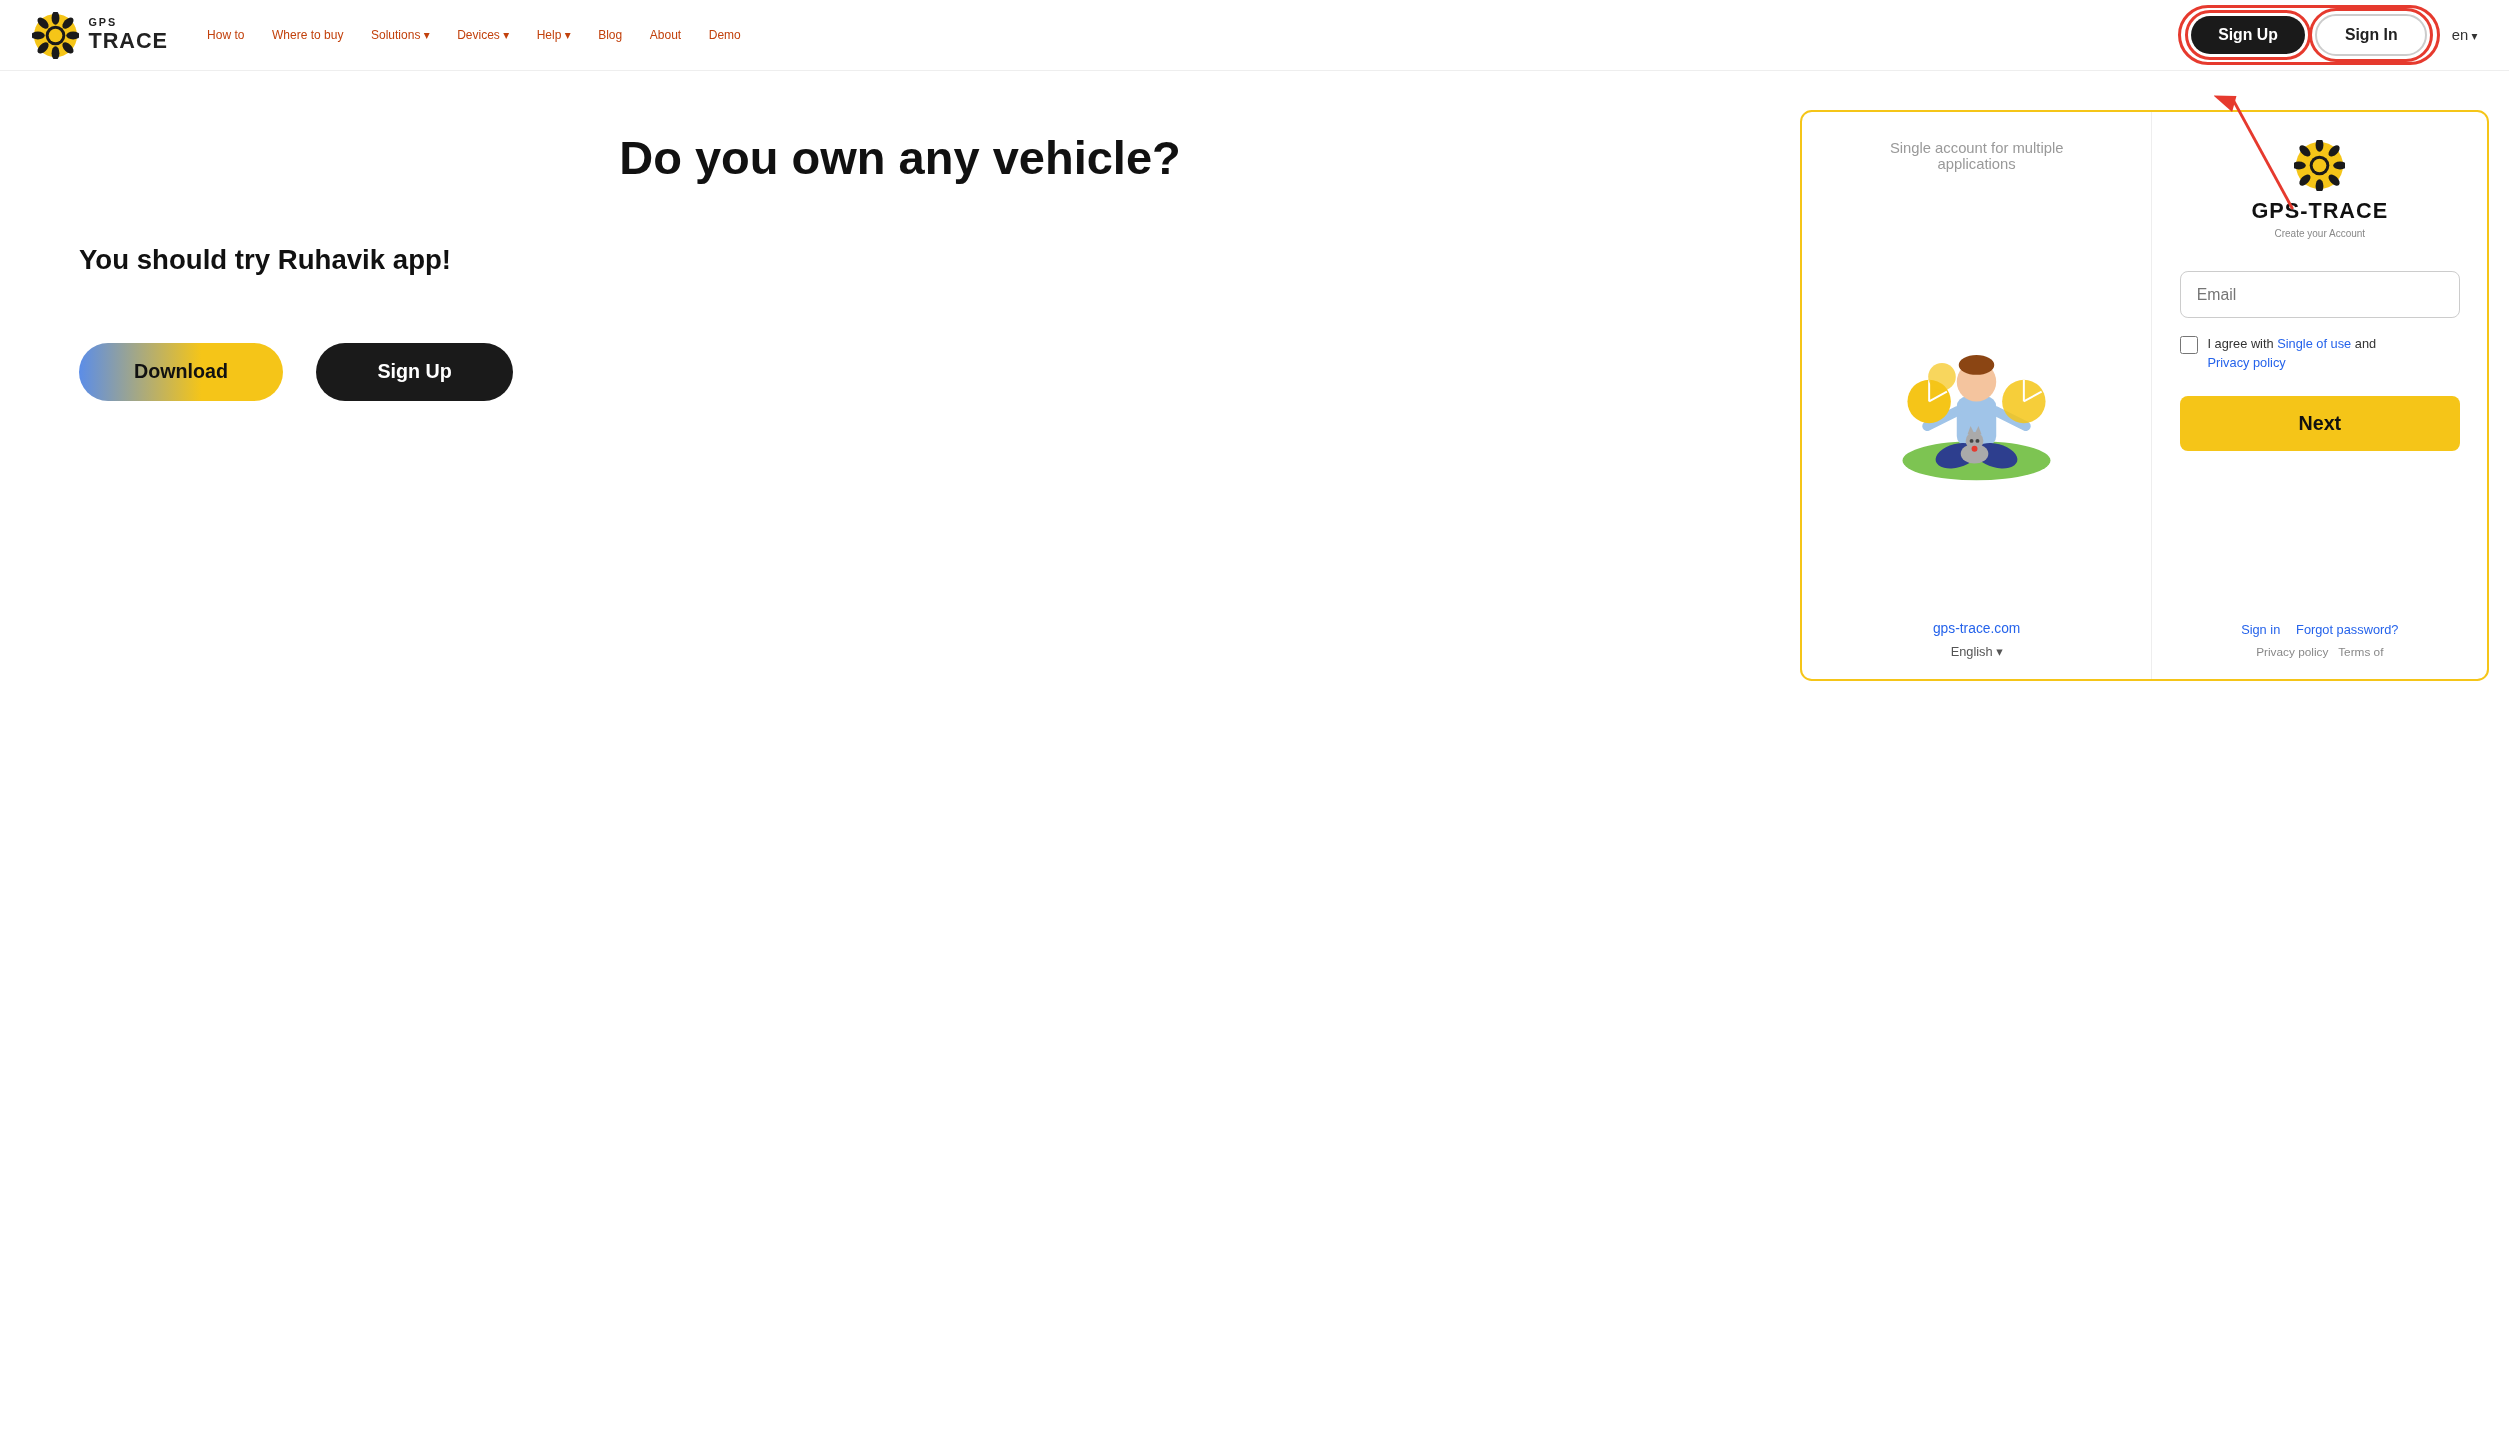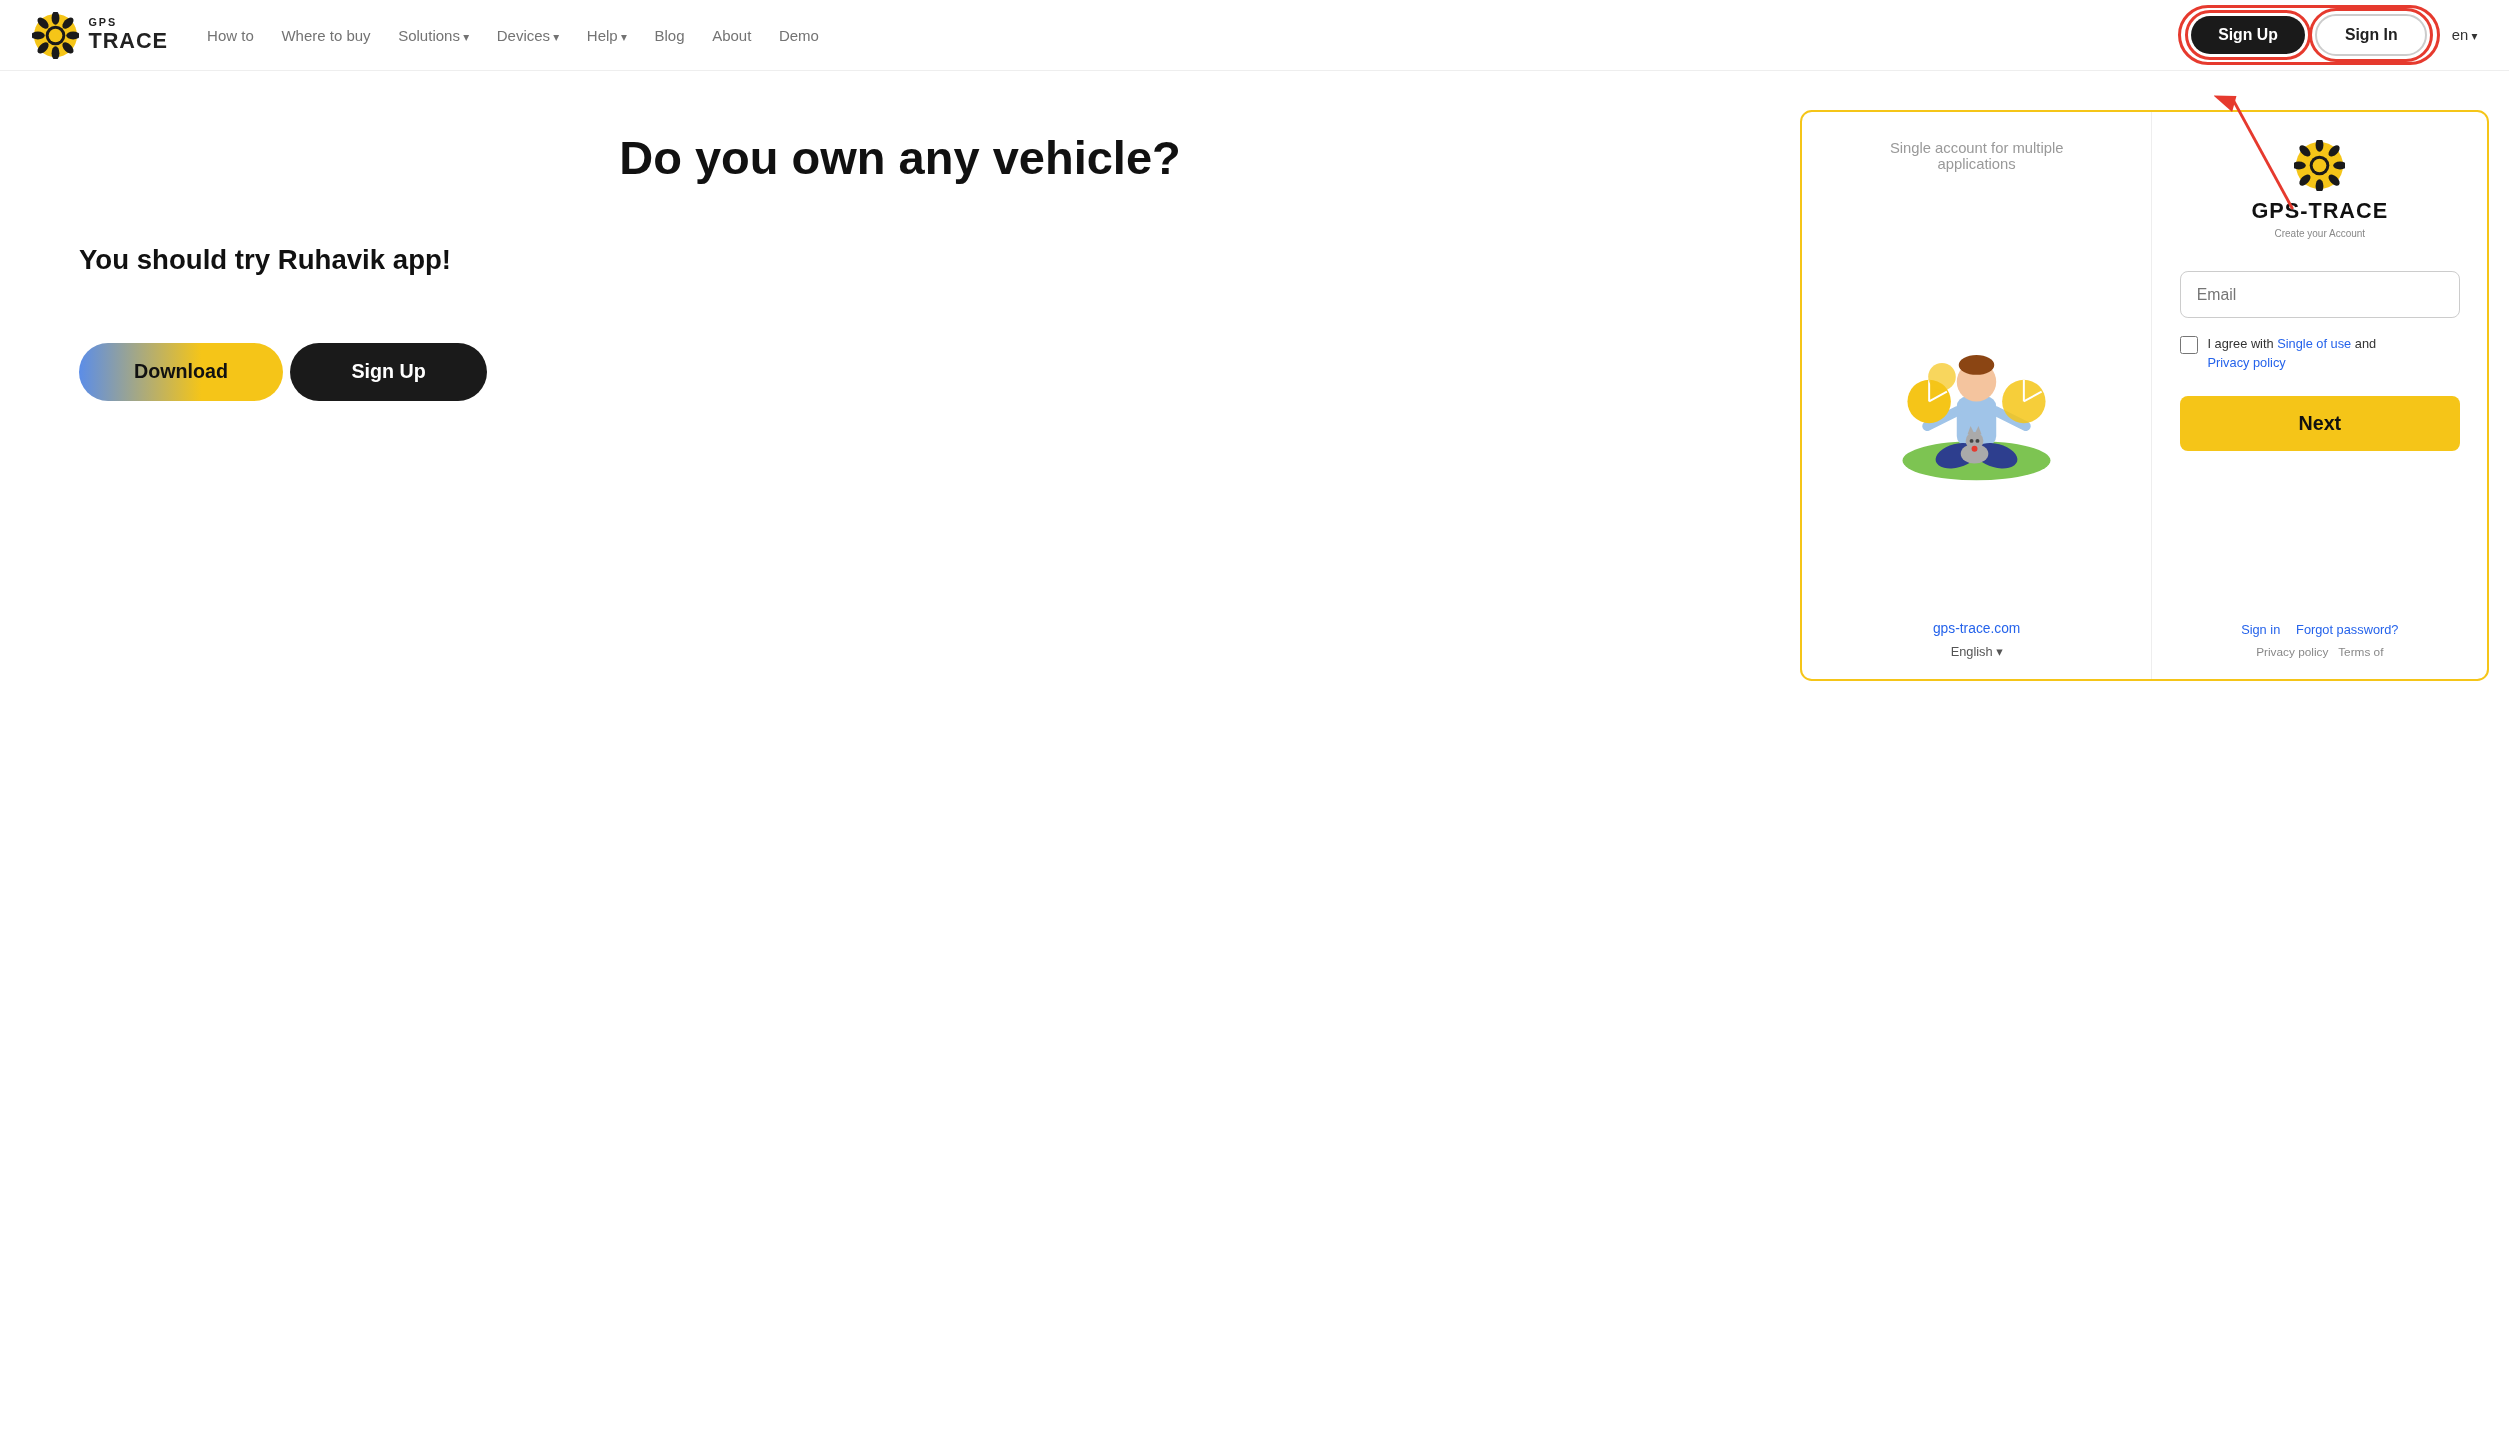--- a/index.html
+++ b/index.html
@@ -42,22 +42,22 @@
       font-weight: 800;
       color: #222;
       letter-spacing: 1px;
     }
     .nav {
       display: flex;
       align-items: center;
       gap: 27.6px;
     }
     .nav-link {
-      font-size: 15px;
-      color: #737373;
+      font-size: 12px;
+      color: #c2410c;
       text-decoration: none;
       cursor: pointer;
       white-space: nowrap;
     }
     .nav-link.has-arrow::after {
       content: ' ▾';
       font-size: 11.8px;
     }
     .header-actions {
       display: flex;
@@ -140,21 +140,21 @@
     }
     .app-desc {
       font-size: 15.8px;
       color: #333;
       line-height: 1.7;
       margin-bottom: 23.6px;
       max-width: 591px;
     }
     .cta-buttons {
       display: flex;
-      gap: 7px;
+      gap: 33px;
       margin-top: 39px;
     }
     .btn-download {
       display: flex;
       align-items: center;
       justify-content: center;
       background: linear-gradient(90deg, #5b8de8 0%, #f5c518 60%);
       color: #111;
       font-size: 19.7px;
       font-weight: 700;

